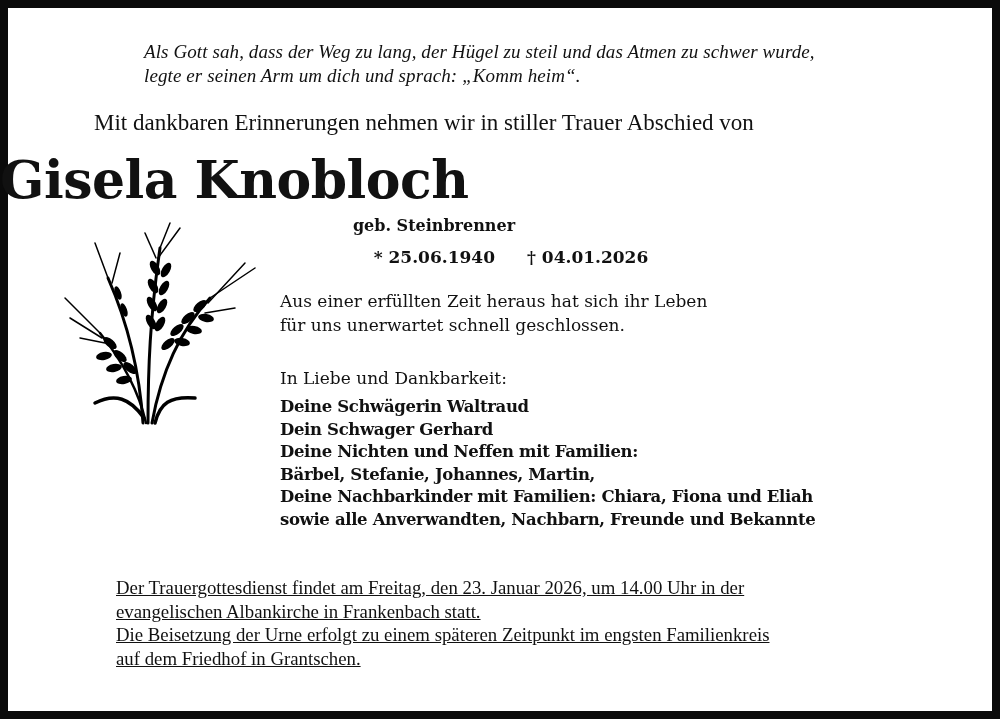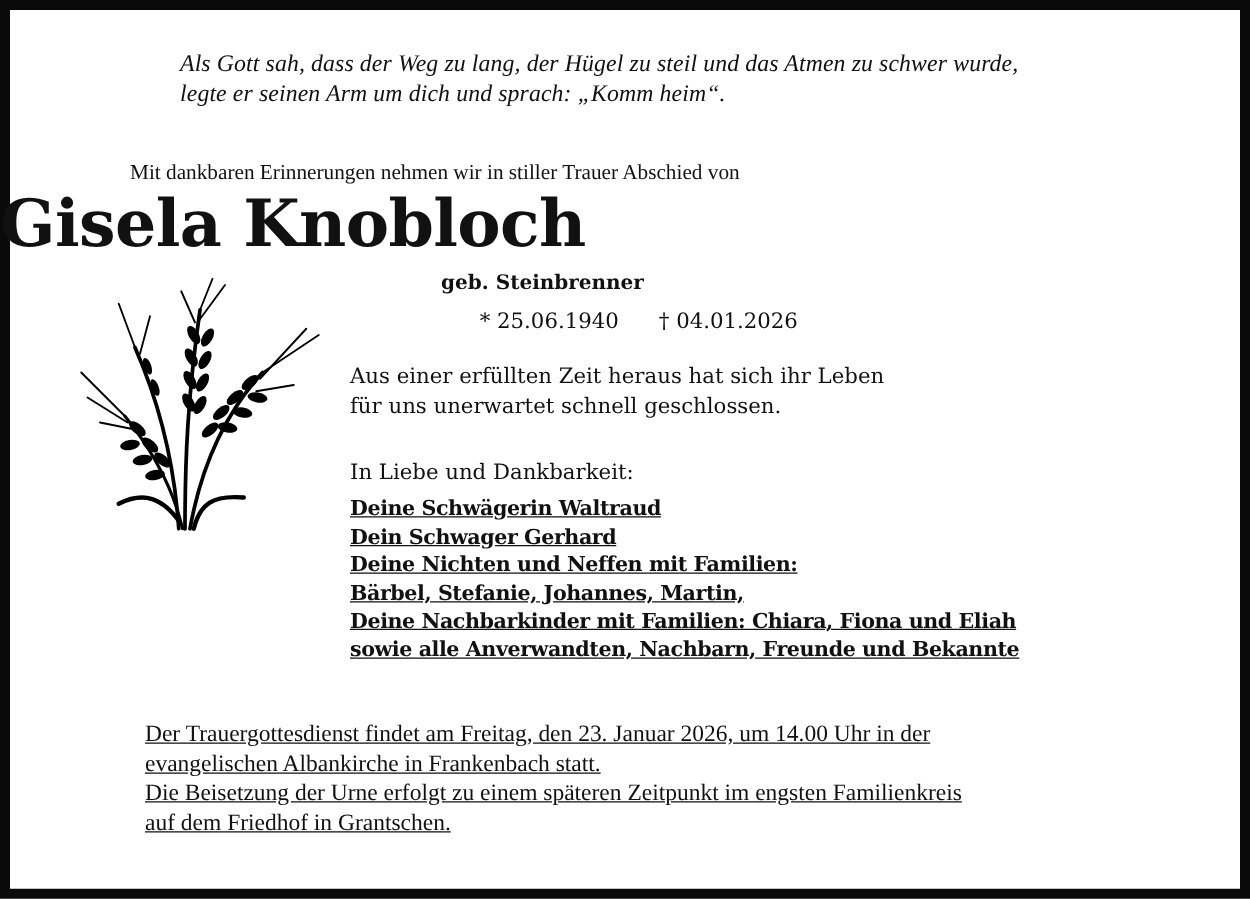--- a/index.html
+++ b/index.html
@@ -15,52 +15,51 @@
       background: #ffffff;
     }
     .abs { position: absolute; white-space: nowrap; }
     .quote {
       left: 110px; top: 40px;
       font-style: italic; font-size: 17px; line-height: 24px;
       font-family: "Liberation Serif", "DejaVu Serif", serif;
     }
     .quote div { font-size: 19px; letter-spacing: 0.1px; margin-left: 34px; }
     .intro {
-      left: 104px; top: 110px;
-      font-size: 17px; line-height: 26px;
+      left: 94px; top: 110px;
+      font-size: 23px; line-height: 26px;
       font-family: "Liberation Serif", "DejaVu Serif", serif;
-      margin-top: 15px;
     }
     .name {
       left: 0; width: 1000px; top: 148px; text-align: left;
       font-weight: bold; font-size: 52px; line-height: 64px;
       font-family: "DejaVu Serif", serif; letter-spacing: -0.5px;
     }
     .maiden {
       left: 0; width: 846px; top: 215px; text-align: center;
       font-weight: bold; font-size: 16px; line-height: 22px;
       padding-left: 22px; box-sizing: border-box;
     }
     .dates {
       left: 0; width: 1000px; top: 245px; text-align: center;
       font-size: 17px; line-height: 24px; padding-left: 22px; box-sizing: border-box;
     }
-    .dates span { display: inline-block; }
+    .dates span { display: inline-block; font-weight: bold; }
     .dates .gap { width: 32px; }
     .wheat { left: 60px; top: 218px; width: 205px; height: 215px; }
     .sentence {
       left: 280px; top: 289px; font-size: 17px; line-height: 24px;
     }
     .love {
       left: 280px; top: 366px; font-size: 17px; line-height: 24px;
     }
     .mourners {
       left: 280px; top: 396px; font-size: 16.5px; line-height: 22.6px; font-weight: bold;
     }
-    .mourners div { letter-spacing: -0.35px; text-decoration: underline; }
+    .mourners div { letter-spacing: -0.35px; }
     .service {
       left: 116px; top: 576px; font-size: 18px; line-height: 23.5px;
       font-family: "Liberation Serif", "DejaVu Serif", serif;
     }
     .service div { font-size: 18.8px; text-decoration: underline; }
   </style>
 </head>
 <body>
 
 <div class="frame"></div>

